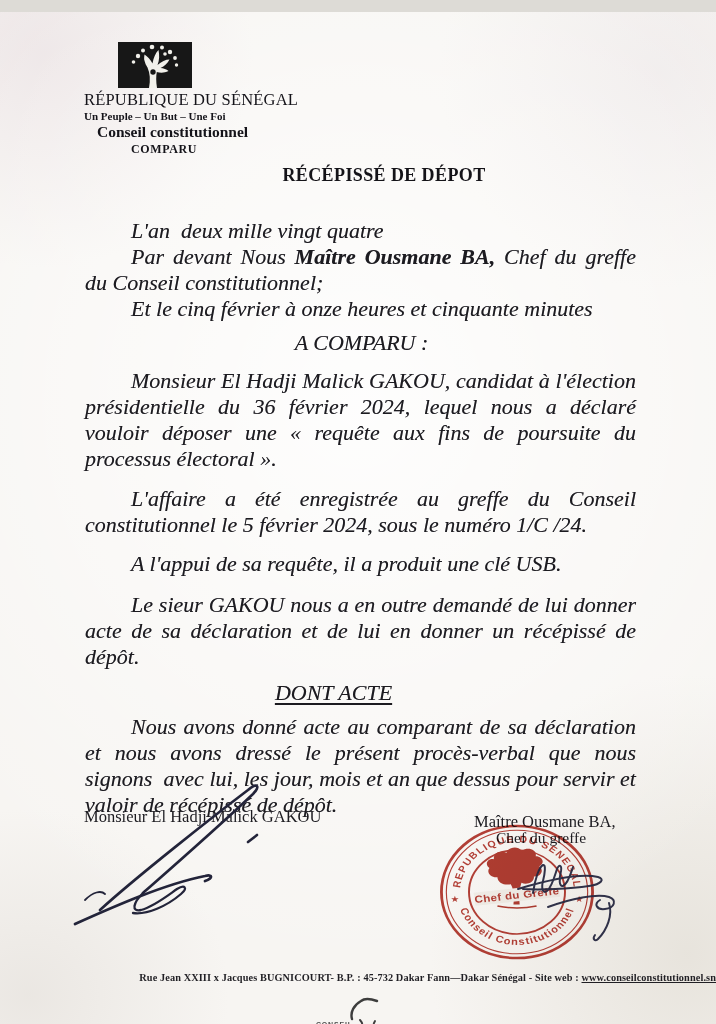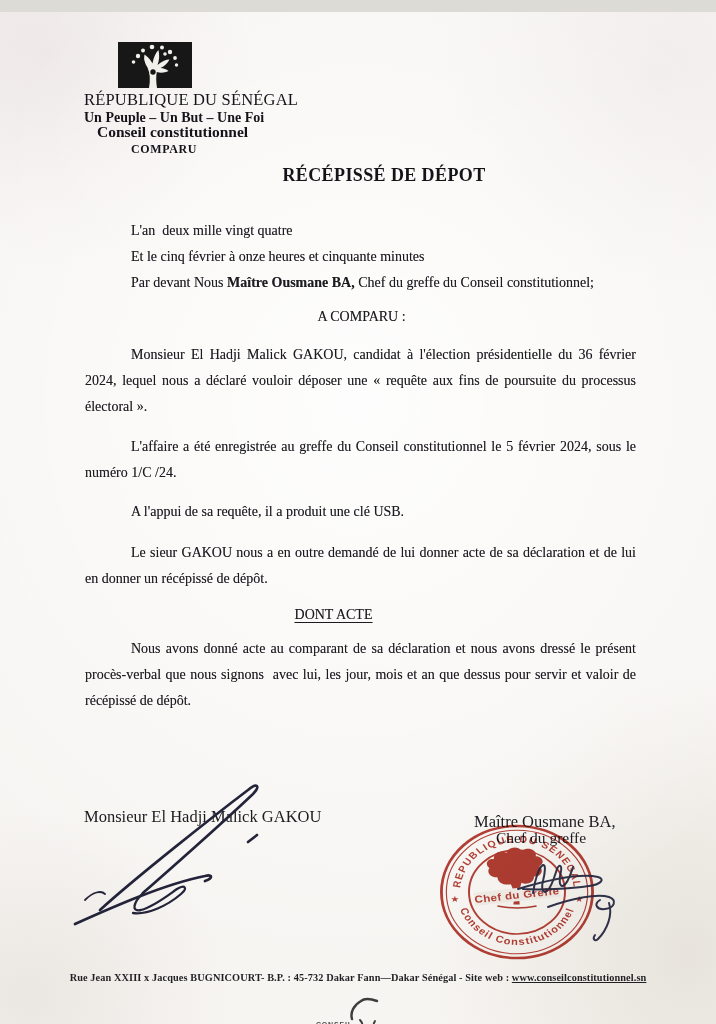--- a/index.html
+++ b/index.html
@@ -13,46 +13,46 @@
       radial-gradient(42% 30% at 6% 4%, rgba(228,216,220,.55), transparent 70%),
       radial-gradient(50% 38% at 96% 92%, rgba(221,216,206,.6), transparent 72%),
       radial-gradient(44% 30% at 92% 6%, rgba(230,223,226,.45), transparent 70%),
       radial-gradient(40% 26% at 4% 96%, rgba(222,217,211,.5), transparent 70%),
       #f7f5f2;
   }
   .abs{position:absolute;}
   
   .logo-box{left:118px;top:30px;width:74px;height:46px;}
   .republic{left:84px;top:78px;font-size:16.5px;letter-spacing:.2px;color:#15141a;}
-  .motto{left:84px;top:98px;font-size:14px;font-weight:bold;color:#15141a;}
+  .motto{left:84px;top:98px;font-size:11px;font-weight:bold;color:#15141a;}
   .institution{left:97px;top:111px;font-size:15.5px;font-weight:bold;color:#15141a;}
   .office{left:131px;top:130px;font-size:12px;font-weight:bold;letter-spacing:.6px;color:#15141a;}
   
   .doc-title{left:52px;right:0;top:153px;text-align:center;font-size:18px;font-weight:bold;letter-spacing:.4px;color:#141318;}
   
-  .body-block{left:85px;width:551px;top:206px;font-size:14px;line-height:26px;text-align:justify;}
+  .body-block{left:85px;width:551px;top:206px;font-size:22px;line-height:26px;text-align:justify;font-style:italic;}
   .body-block p{margin:0;white-space:pre-wrap;text-shadow:0 0 .3px rgba(25,25,35,.45);}
   .indent{text-indent:46px;}
   .centered{text-align:center;text-indent:0;}
   .p-comparu{margin-top:8px !important;transform:translateX(1px);}
   .p-declarant{margin-top:12px !important;}
   .p-registration{margin-top:14px !important;}
   .p-usb{margin-top:13px !important;}
   .p-request{margin-top:15px !important;}
   .p-dont{margin-top:10px !important;transform:translateX(-27px);}
   .p-dont span{text-decoration:underline;text-underline-offset:3px;}
   .p-closing{margin-top:8px !important;}
   
   .sig-left-name{left:84px;top:795px;font-size:16.5px;}
   .sig-right-name{left:474px;top:800px;font-size:16.5px;}
   .sig-right-role{left:496px;top:817px;font-size:15.5px;}
   .ink{pointer-events:none;}
   .stamp-svg{mix-blend-mode:multiply;opacity:.93;}
   
-  .footer-line{left:0;right:0;top:960px;text-align:center;font-size:10.3px;font-weight:bold;color:#201f24;letter-spacing:.1px;}
+  .footer-line{left:0;right:0;top:960px;text-align:right;font-size:10.3px;font-weight:bold;color:#201f24;letter-spacing:.1px;}
   .footer-line .site{text-decoration:underline;}
   .footer-logo-text{left:316px;top:1009px;font-family:"Liberation Sans",sans-serif;font-size:7px;line-height:7.5px;font-weight:bold;letter-spacing:.8px;color:#4c4c4c;}
 </style>
 </head>
 <body>
 
 <div class="page">
 
   <svg class="abs logo-box" viewBox="0 0 74 46" aria-hidden="true">
     <rect x="0" y="0" width="74" height="46" fill="#171717"></rect>
@@ -74,22 +74,22 @@
 
   <div class="abs republic">RÉPUBLIQUE DU SÉNÉGAL</div>
   <div class="abs motto">Un Peuple – Un But – Une Foi</div>
   <div class="abs institution">Conseil constitutionnel</div>
   <div class="abs office">COMPARU</div>
 
   <div class="abs doc-title">RÉCÉPISSÉ DE DÉPOT</div>
 
   <div class="abs body-block">
     <p class="indent">L'an  deux mille vingt quatre</p>
+    <p class="indent"><span>Par devant Nous </span><b>Maître Ousmane BA,</b><span> Chef du greffe du Conseil constitutionnel;</span></p>
     <p class="indent">Et le cinq février à onze heures et cinquante minutes</p>
-    <p class="indent"><span>Par devant Nous </span><b>Maître Ousmane BA,</b><span> Chef du greffe du Conseil constitutionnel;</span></p>
     <p class="centered p-comparu">A COMPARU :</p>
     <p class="indent p-declarant">Monsieur El Hadji Malick GAKOU, candidat à l'élection présidentielle du 36 février 2024, lequel nous a déclaré vouloir déposer une « requête aux fins de poursuite du processus électoral ».</p>
     <p class="indent p-registration">L'affaire a été enregistrée au greffe du Conseil constitutionnel le 5 février 2024, sous le numéro 1/C /24.</p>
     <p class="indent p-usb">A l'appui de sa requête, il a produit une clé USB.</p>
     <p class="indent p-request">Le sieur GAKOU nous a en outre demandé de lui donner acte de sa déclaration et de lui en donner un récépissé de dépôt.</p>
     <p class="centered p-dont"><span>DONT ACTE</span></p>
     <p class="indent p-closing">Nous avons donné acte au comparant de sa déclaration et nous avons dressé le présent procès-verbal que nous signons  avec lui, les jour, mois et an que dessus pour servir et valoir de récépissé de dépôt.</p>
   </div>
 
   <div class="abs sig-left-name">Monsieur El Hadji Malick GAKOU</div>

